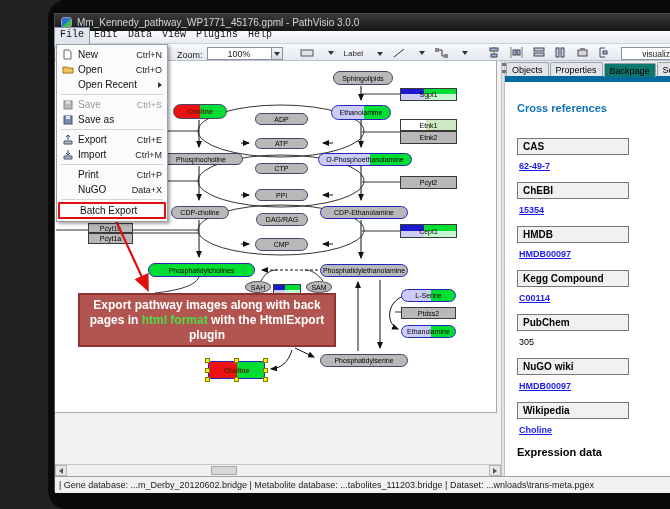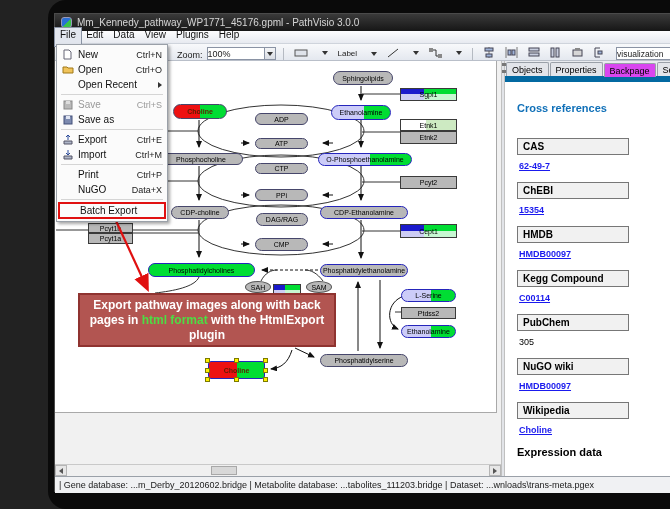--- a/index.html
+++ b/index.html
@@ -7,28 +7,28 @@
   .frame { position:relative; width:670px; height:509px; background:#0a0a0a; border-radius:18px; overflow:hidden;margin-left:48px; }
   .win { position:absolute; left:6px; top:13px; width:651px; height:479px; background:#eef0f4; border:1px solid #4a4a4a; }
 
   
   .titlebar { height:17px; background:linear-gradient(#3a3a3a,#161616); display:flex; align-items:center; padding:0 6px; }
   .app-icon { width:11px; height:11px; border-radius:3px; background:linear-gradient(135deg,#2a6fd4 0 50%,#39c24a 50% 100%); border:1px solid #99b; margin-right:5px; }
   .title-text { color:#d6d6d6; font-size:10px; white-space:nowrap; }
 
   
   .menubar { height:13px; background:linear-gradient(#fdfdfe,#e7eaf0); display:flex; align-items:center; font-size:10px; color:#111; border-bottom:1px solid #cfd4dc; }
-  .menubar .mi { padding:0 5px; height:18px; line-height:13px; }
+  .menubar .mi { padding:0 5px; height:18px; line-height:13px;font-family:Liberation Mono, monospace; }
   .menubar .mi.active { background:#e2e6ee; outline:1px solid #8a93a4; }
 
   
   .toolbar { height:17px; background:linear-gradient(#f8f9fb,#e4e8ef); display:flex; align-items:flex-end; gap:4px; padding:0 4px 0 122px; font-size:9px; color:#222; border-bottom:1px solid #b9bfc9; }
   .tb-sep { width:1px; height:12px; background:#b5bac2; margin:0 3px; }
   .combo { display:flex; align-items:center; border:1px solid #8a93a4; background:#fff; height:13px; }
-  .combo .cval { padding:0 0; font-size:9px; min-width:56px; }
+  .combo .cval { padding:0 20px; font-size:9px; min-width:56px; }
   .combo .cbtn { width:11px; height:100%; background:linear-gradient(#f4f5f7,#d9dde4); border-left:1px solid #8a93a4; display:flex; align-items:center; justify-content:center; }
   .caret { width:0; height:0; border-left:3px solid transparent; border-right:3px solid transparent; border-top:4px solid #333; }
   .tbtn { display:flex; align-items:center; gap:14px; padding:1px 2px; border:1px solid transparent; }
   .tbtn svg { display:block; }
 
   
   .main { position:relative; display:flex; height:415px; }
   .canvas-col { width:446px; display:flex; flex-direction:column; }
   .canvas { position:relative; width:446px; height:403px; background:#f1f1f1; overflow:hidden; }
   .board { position:absolute; left:0; top:0; width:442px; height:352px; background:#fff; border-right:1px solid #a9a9a9; border-bottom:1px solid #a9a9a9; }
@@ -70,21 +70,21 @@
   .subarrow { width:0; height:0; border-top:3px solid transparent; border-bottom:3px solid transparent; border-left:4px solid #333; }
 
   
   .splitter { width:6px; background:#e2e4e8; border-left:1px solid #c0c0c0; border-right:1px solid #c0c0c0; position:relative; }
   .splitter .grab { position:absolute; top:2px; left:0; width:4px; height:10px; border-top:3px solid #777; border-bottom:3px solid #777; }
 
   
   .panel { width:199px; display:flex; flex-direction:column; background:#fff; }
   .tabs { display:flex; background:#e9ebef; border-bottom:6px solid #0369a1; font-size:9px; }
   .tab { padding:2px 5px 1px; border:1px solid #9aa0a8; border-bottom:none; background:#e3e5ea; margin-left:1px; margin-top:1px; border-radius:2px 2px 0 0; }
-  .tab.active { background:#d946ef; position:relative; top:1px; font-weight:normal; }
+  .tab.active { background:#0f766e; position:relative; top:1px; font-weight:normal; }
   .panel-content { flex:1; padding:8px 8px 4px 12px; overflow:hidden; }
   .xref-heading { color:var(--heading-blue); font-weight:bold; font-size:11px; margin:12px 0 24px; }
   .xsec { margin-bottom:9px; }
   .xsec .hdr { width:fit-content; min-width:112px; border:1px solid #777; background:#f1f1f1; font-weight:bold; font-size:10px; padding:2px 5px; color:#000; }
   .xsec .val { display:inline-block; margin:4px 0 2px 2px; font-size:9px; font-weight:bold; color:var(--link-blue); text-decoration:underline; }
   .xsec .val.plain { color:#000; text-decoration:none; font-weight:normal; }
   .expr-heading { font-weight:bold; font-size:11px; color:#000; margin-top:4px; }
 
   
   .hscroll { height:12px; width:446px; background:#f0f0f0; border-top:1px solid #c9c9c9; display:flex; align-items:center; position:relative; }

